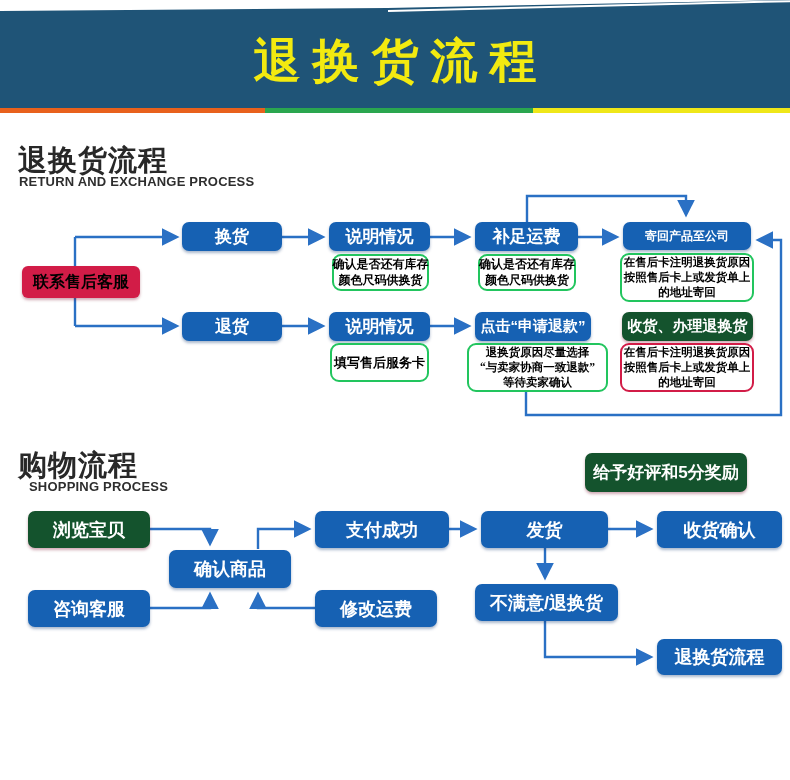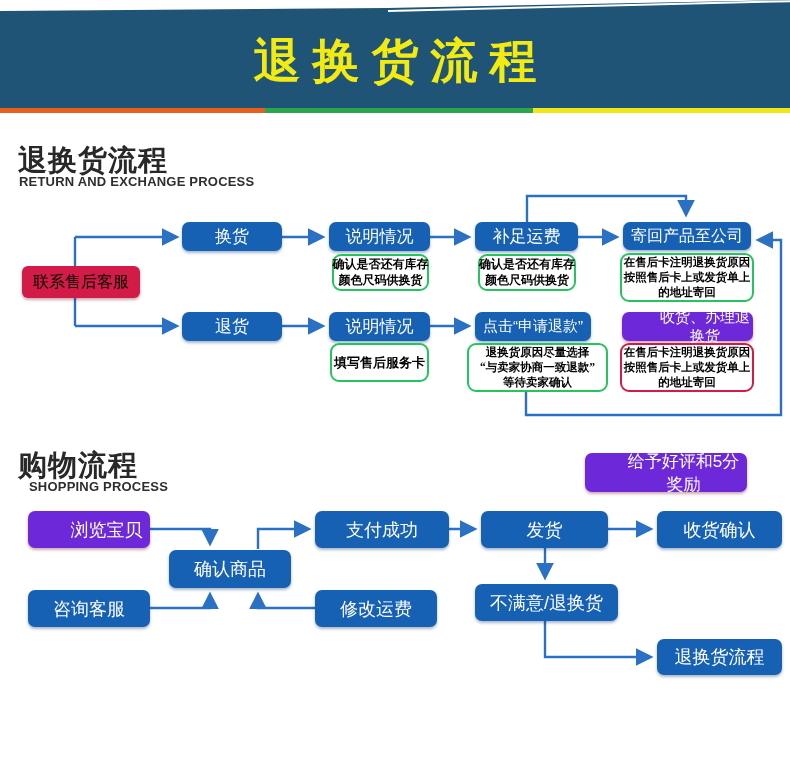--- a/index.html
+++ b/index.html
@@ -18,23 +18,23 @@
     background:linear-gradient(to right,#e8611c 0 33.5%,#2aa64f 33.5% 67.5%,#efe719 67.5% 100%);}
   
   .sec-title{position:absolute;left:18px;color:#282828;font-size:29px;font-weight:bold;letter-spacing:1px;}
   .sec-sub{position:absolute;left:19px;color:#2e2e2e;font-size:13px;font-weight:bold;letter-spacing:.2px;}
   
   svg.connectors{position:absolute;left:0;top:0;width:790px;height:780px;z-index:1;}
   svg.connectors *{vector-effect:non-scaling-stroke;}
   .cline{fill:none;stroke:#2a70c4;stroke-width:2.4;}
   
   .node{position:absolute;z-index:2;display:flex;align-items:center;justify-content:center;
-    border-radius:7px;font-weight:normal;box-sizing:border-box;text-align:center;}
+    border-radius:7px;font-weight:bold;box-sizing:border-box;text-align:center;}
   .blue{background:#1661b3;color:#fff;font-size:17px;box-shadow:0 2px 3px rgba(10,50,110,.35);}
-  .red{background:#6d28d9;color:#fff;font-size:17px;box-shadow:0 2px 3px rgba(120,10,40,.35);padding-left:35px;}
+  .red{background:#14532d;color:#fff;font-size:17px;box-shadow:0 2px 3px rgba(120,10,40,.35);}
   .red-dk{background:#d21c47;color:#000000;font-size:16px;border-radius:6px;box-shadow:0 2px 3px rgba(120,10,40,.35);}
   .note{position:absolute;z-index:2;display:flex;align-items:center;justify-content:center;
     background:#fff;border:2px solid #22c55e;border-radius:9px;color:#000;
     font-size:12px;font-weight:bold;line-height:1.32;text-align:center;
     white-space:pre-line;word-break:keep-all;box-sizing:border-box;font-family:Liberation Serif, serif;}
   .note.n3{font-size:11.5px;}
   .note.redb{border-color:#d21c47;}
   .lbl{pointer-events:none;}
 </style>
 </head>
@@ -75,21 +75,21 @@
     <path class="cline" marker-end="url(#arr)" d="M437 529 H474"></path>
     <path class="cline" marker-end="url(#arr)" d="M608 529 H650"></path>
     <path class="cline" marker-end="url(#arr)" d="M545 548 V577"></path>
     <path class="cline" marker-end="url(#arr)" d="M545 621 V657 H650"></path>
   </svg>
 
   <div class="node red-dk" style="left:22px;top:266px;width:118px;height:32px;">联系售后客服</div>
   <div class="node blue" style="left:182px;top:222px;width:100px;height:29px;">换货</div>
   <div class="node blue" style="left:329px;top:222px;width:101px;height:29px;">说明情况</div>
   <div class="node blue" style="left:475px;top:222px;width:103px;height:29px;">补足运费</div>
-  <div class="node blue" style="left:623px;top:222px;width:128px;height:28px;font-size:16px;">寄回产品至公司</div>
+  <div class="node blue" style="left:623px;top:222px;width:128px;height:28px;font-size:12px;">寄回产品至公司</div>
   <div class="node blue" style="left:182px;top:312px;width:100px;height:29px;">退货</div>
   <div class="node blue" style="left:329px;top:312px;width:101px;height:29px;">说明情况</div>
   <div class="node blue" style="left:475px;top:312px;width:116px;height:29px;font-size:15px;">点击“申请退款”</div>
   <div class="node red" style="left:622px;top:312px;width:131px;height:29px;font-size:15px;">收货、办理退换货</div>
 
   <div class="note" style="left:332px;top:254px;width:97px;height:37px;">确认是否还有库存
 颜色尺码供换货</div>
   <div class="note" style="left:478px;top:254px;width:98px;height:37px;">确认是否还有库存
 颜色尺码供换货</div>
   <div class="note n3" style="left:620px;top:253px;width:134px;height:49px;">在售后卡注明退换货原因

